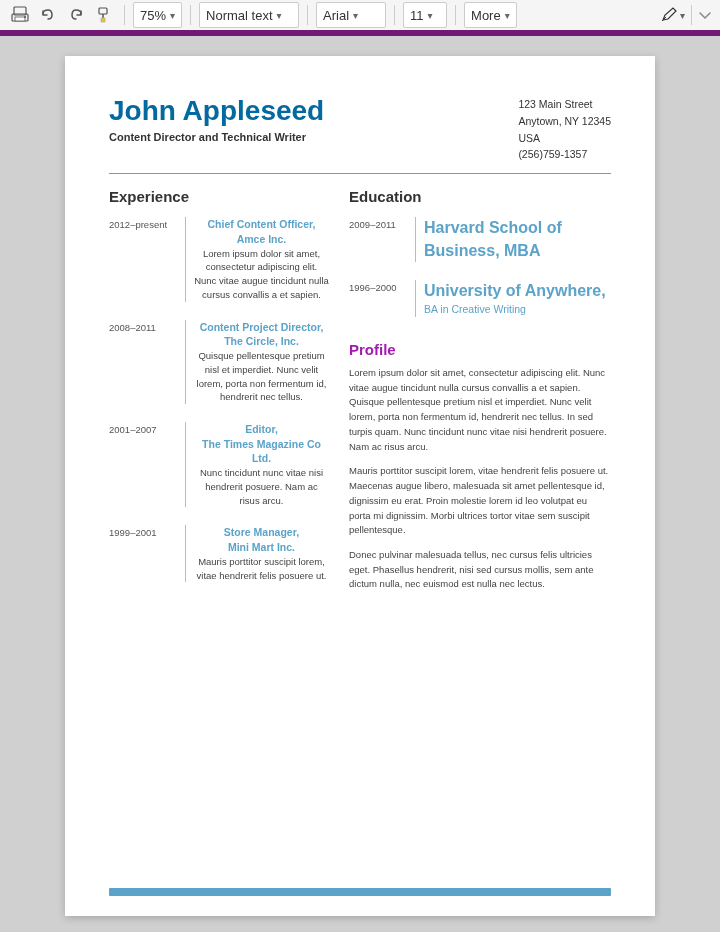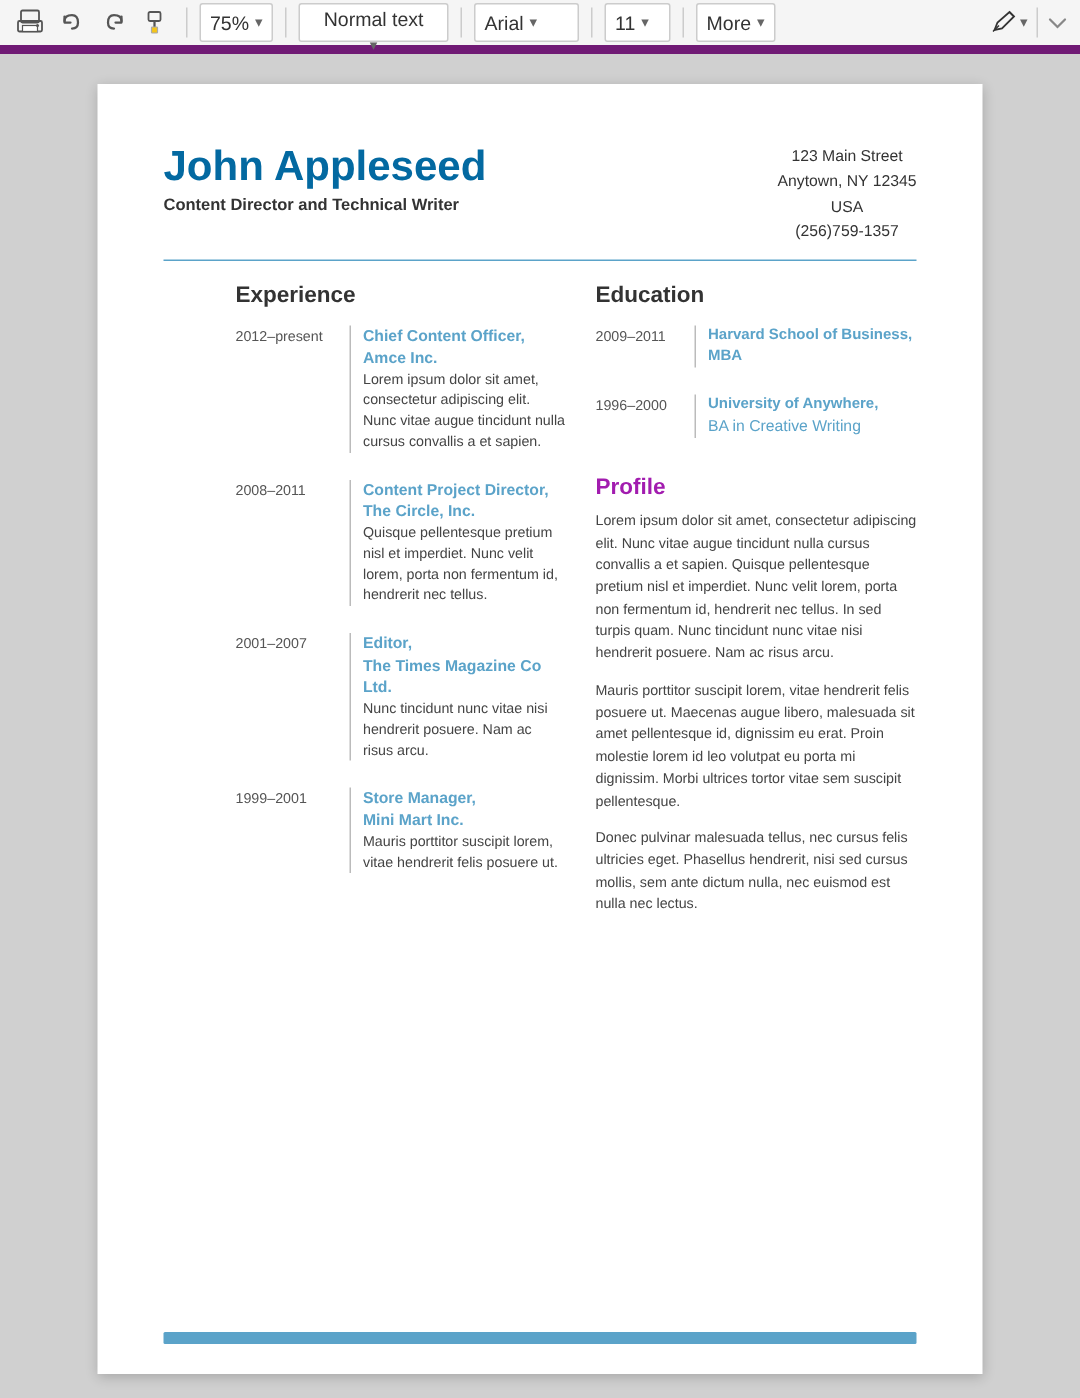--- a/index.html
+++ b/index.html
@@ -94,40 +94,39 @@
     }
     .resume-title {
       font-size: 11px;
       font-weight: bold;
       color: #333;
       margin-top: 4px;
     }
     .resume-contact {
       font-size: 10.5px;
       color: #333;
-      text-align: center;
+      text-align: left;
       line-height: 1.6;
     }
 
     
     .resume-hr {
       border: none;
       border-top: 1.5px solid #5ba3c9;
       margin: 10px 0 14px 0;
     }
 
     
     .resume-body {
       display: flex;
       gap: 20px;
     }
     .col-left {
       width: 220px;
       flex-shrink: 0;
-      margin-left: 48px;
     }
     .col-right {
       flex: 1;
     }
 
     
     .section-title {
       font-size: 15px;
       font-weight: bold;
       color: #333;
@@ -149,20 +148,21 @@
     }
     .exp-divider {
       width: 1px;
       background: #bbb;
       margin: 0 8px;
       align-self: stretch;
       flex-shrink: 0;
     }
     .exp-content {
       flex: 1;
+      text-align: center;
     }
     .exp-job-title {
       font-size: 10.5px;
       font-weight: bold;
       color: #5ba3c9;
       line-height: 1.4;
     }
     .exp-desc {
       font-size: 9.5px;
       color: #444;
@@ -186,21 +186,21 @@
       width: 1px;
       background: #bbb;
       margin: 0 8px;
       align-self: stretch;
       flex-shrink: 0;
     }
     .edu-content {
       flex: 1;
     }
     .edu-school {
-      font-size: 10px;
+      font-size: 16px;
       font-weight: bold;
       color: #5ba3c9;
       line-height: 1.4;
     }
     .edu-degree {
       font-size: 10.5px;
       color: #5ba3c9;
       line-height: 1.4;
     }
 
@@ -260,21 +260,21 @@
       <line x1="8" y1="8" x2="8" y2="12" stroke="#555" stroke-width="1.5"></line>
       <rect x="6" y="12" width="4" height="4" rx="0.5" fill="#f5c518" stroke="#aaa" stroke-width="0.8"></rect>
     </svg>
   </div>
   <div class="toolbar-separator"></div>
   <div class="toolbar-dropdown">
     <span>75%</span>
     <span class="arrow">▾</span>
   </div>
   <div class="toolbar-separator"></div>
-  <div class="toolbar-dropdown" style="min-width:100px;flex-direction:column;">
+  <div class="toolbar-dropdown" style="min-width:100px;">
     <span>Normal text</span>
     <span class="arrow">▾</span>
   </div>
   <div class="toolbar-separator"></div>
   <div class="toolbar-dropdown" style="min-width:70px;">
     <span>Arial</span>
     <span class="arrow">▾</span>
   </div>
   <div class="toolbar-separator"></div>
   <div class="toolbar-dropdown" style="min-width:44px;">

